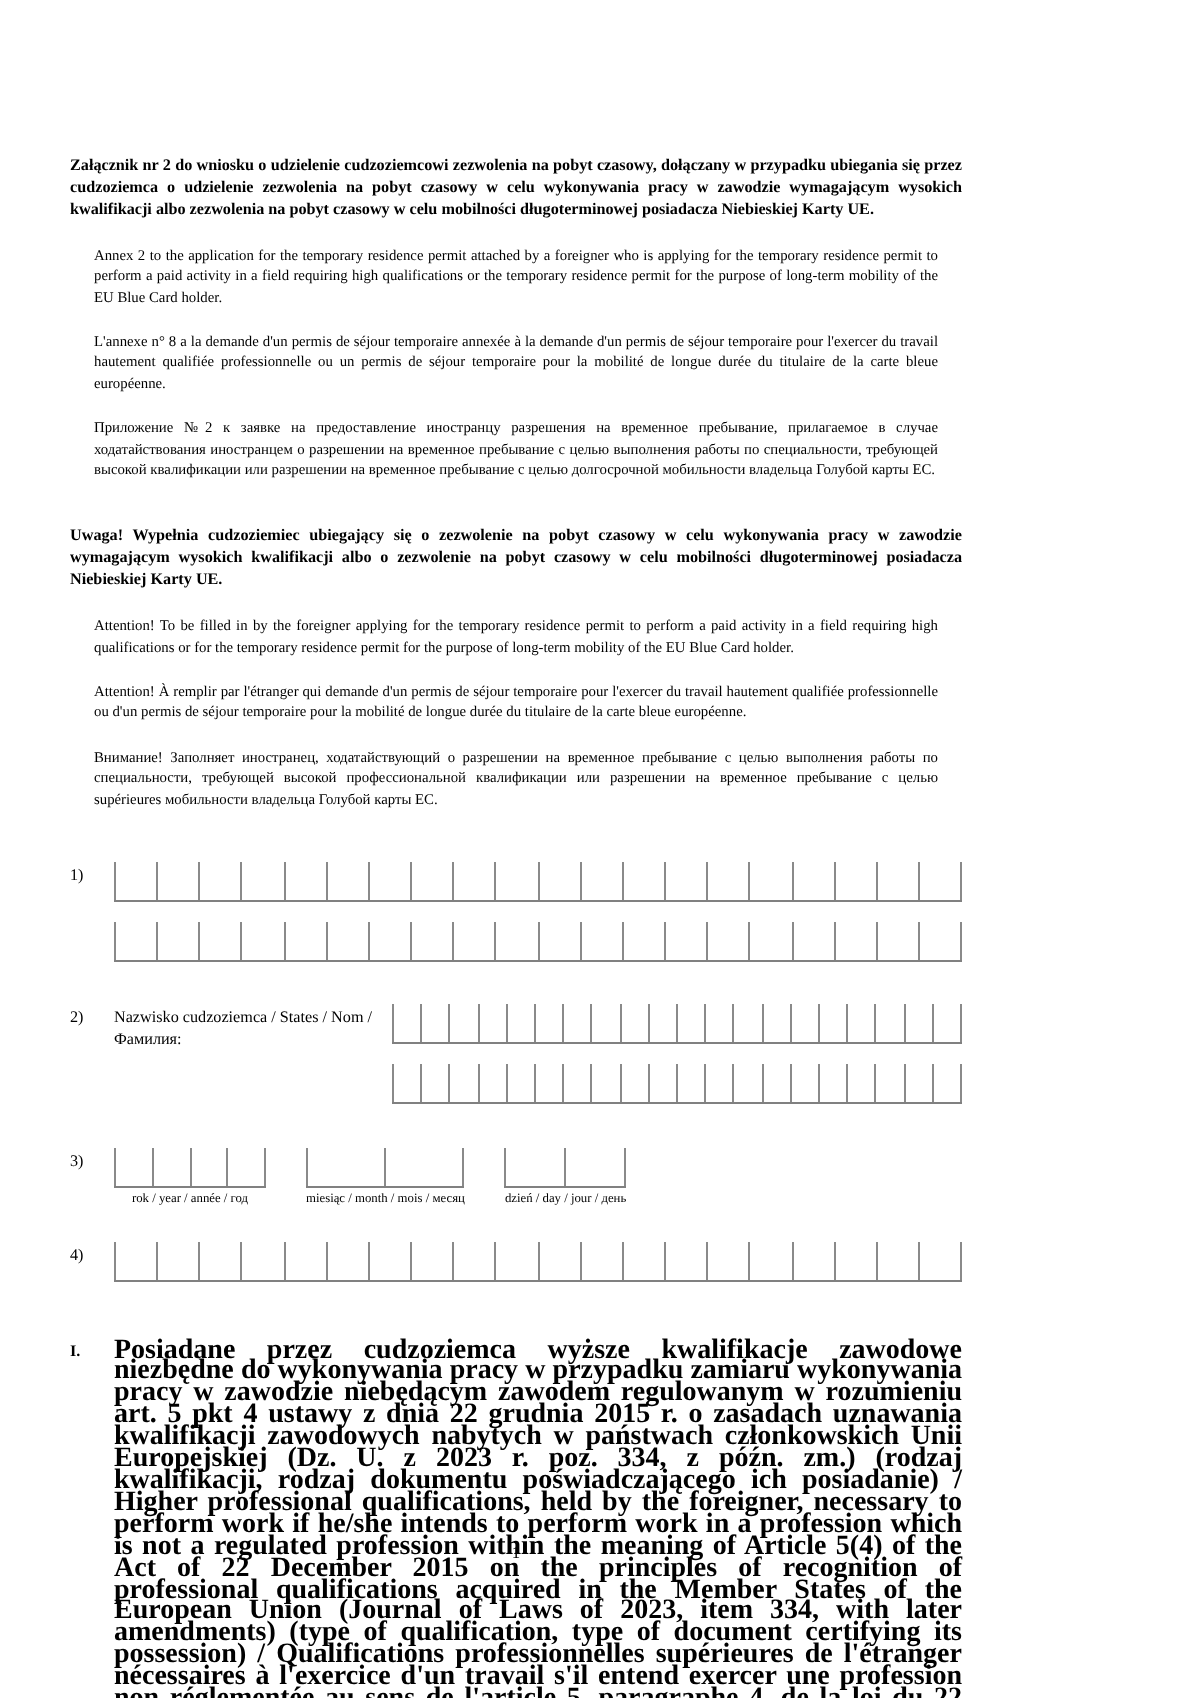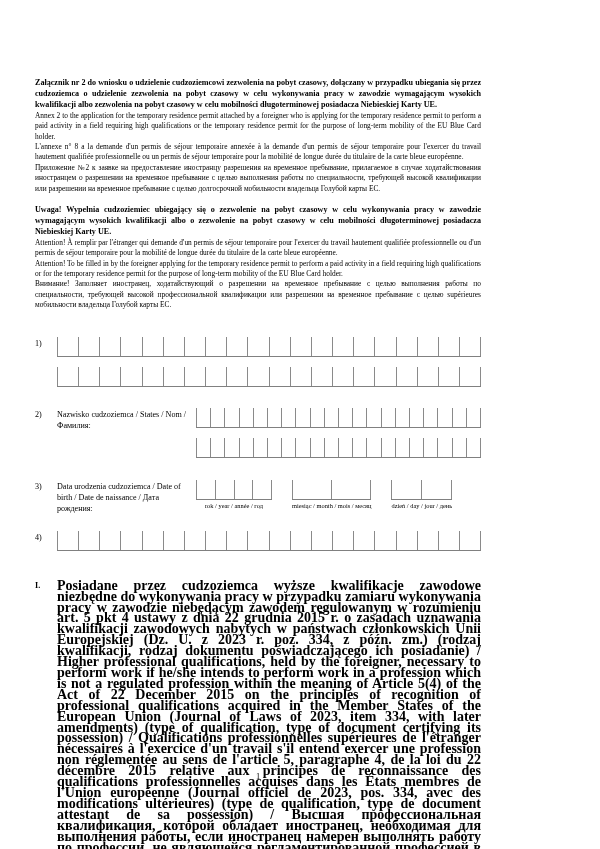--- a/index.html
+++ b/index.html
@@ -34,21 +34,21 @@
   }
   .bold-block.last-left {
     text-align-last: left;
   }
   .plain-block {
     font-weight: normal;
     font-size: 7.4px;
     line-height: 10.4px;
     text-align: justify;
     text-align-last: left;
-    margin: 0;
+    margin: 12px;
   }
   .gap-md { height: 11px; }
 
   
   .form-section {
     margin-top: 26px;
   }
   .frow {
     display: flex;
     align-items: flex-start;
@@ -149,22 +149,22 @@
     <p class="bold-block last-left">Załącznik nr 2 do wniosku o udzielenie cudzoziemcowi zezwolenia na pobyt czasowy, dołączany w przypadku ubiegania się przez cudzoziemca o udzielenie zezwolenia na pobyt czasowy w celu wykonywania pracy w zawodzie wymagającym wysokich kwalifikacji albo zezwolenia na pobyt czasowy w celu mobilności długoterminowej posiadacza Niebieskiej Karty UE.</p>
     <p class="plain-block">Annex 2 to the application for the temporary residence permit attached by a foreigner who is applying for the temporary residence permit to perform a paid activity in a field requiring high qualifications or the temporary residence permit for the purpose of long-term mobility of the EU Blue Card holder.</p>
     <p class="plain-block">L'annexe n°  8 a la demande d'un permis de séjour temporaire annexée à la demande d'un permis de séjour temporaire pour l'exercer du travail hautement qualifiée professionnelle ou un permis de séjour temporaire pour la mobilité de longue durée du titulaire de la carte bleue européenne.</p>
     <p class="plain-block">Приложение №2 к заявке на предоставление иностранцу разрешения на временное пребывание, прилагаемое в случае ходатайствования иностранцем о разрешении на временное пребывание с целью выполнения работы по специальности, требующей высокой квалификации или разрешении на временное пребывание с целью долгосрочной мобильности владельца Голубой карты ЕС.</p>
   </div>
 
   <div class="gap-md"></div>
 
   <div>
     <p class="bold-block last-left">Uwaga! Wypełnia cudzoziemiec ubiegający się o zezwolenie na pobyt czasowy w celu wykonywania pracy w zawodzie wymagającym wysokich kwalifikacji albo o zezwolenie na pobyt czasowy w celu mobilności długoterminowej posiadacza Niebieskiej Karty UE.</p>
+    <p class="plain-block">Attention! To be filled in by the foreigner applying for the temporary residence permit to perform a paid activity in a field requiring high qualifications or for the temporary residence permit for the purpose of long-term mobility of the EU Blue Card holder.</p>
     <p class="plain-block">Attention! À remplir par l'étranger qui demande d'un permis de séjour temporaire pour l'exercer du travail hautement qualifiée professionnelle ou d'un permis de séjour temporaire pour la mobilité de longue durée du titulaire de la carte bleue européenne.</p>
-    <p class="plain-block">Attention! To be filled in by the foreigner applying for the temporary residence permit to perform a paid activity in a field requiring high qualifications or for the temporary residence permit for the purpose of long-term mobility of the EU Blue Card holder.</p>
     <p class="plain-block">Внимание! Заполняет иностранец, ходатайствующий о разрешении на временное пребывание с целью выполнения работы по специальности, требующей высокой профессиональной квалификации или разрешении на временное пребывание с целью supérieures мобильности владельца Голубой карты ЕС.</p>
   </div>
 
   <div class="form-section">
 
     <div class="frow">
       <div class="fnum">1)</div>
       <div class="fboxes">
         <div class="comb">
             <div class="cell"></div>
@@ -265,21 +265,20 @@
             <div class="cell"></div>
             <div class="cell last-edge"></div>
           </div>
       </div>
     </div>
 
     <div style="height:22px"></div>
 
     <div class="frow">
       <div class="fnum">3)</div>
-      <div class="flabel">Data urodzenia cudzoziemca / Date of birth / Date de naissance / Дата рождения:</div>
       <div class="fboxes">
         <div class="date-wrap">
 
           <div class="date-group">
             <div class="comb">
               <div class="cell dcell"></div>
               <div class="cell dcell"></div>
               <div class="cell dcell"></div>
               <div class="cell dcell last-edge"></div>
             </div>

